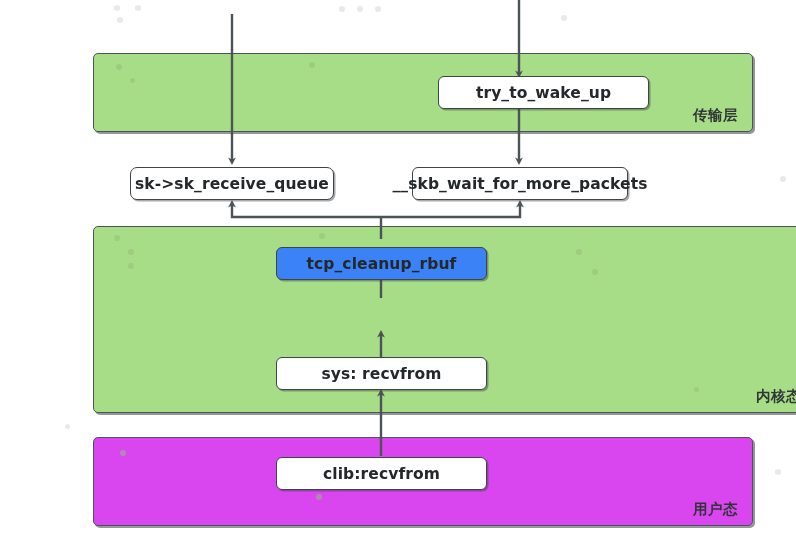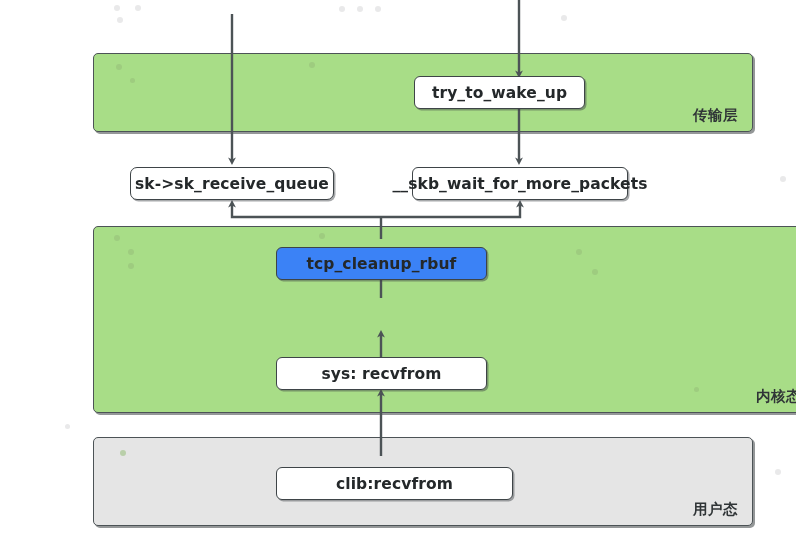--- a/index.html
+++ b/index.html
@@ -26,21 +26,21 @@
   
   .layer-box {
     position: absolute;
     box-sizing: border-box;
     border: 1.6px solid #4c5356;
     border-radius: 5px;
     box-shadow: 2px 2px 0 rgba(60,65,68,0.55);
   }
   .layer-transport { background: #a8dd87; }
   .layer-kernel    { background: #a8dd87; }
-  .layer-user      { background: #e5e5e5; font-family: Liberation Mono, monospace; }
+  .layer-user      { background: #d946ef; font-family: Liberation Mono, monospace; }
 
   .layer-label {
     position: absolute;
     right: 14px;
     bottom: 6px;
     font-size: 14.5px;
     font-weight: 700;
     color: #303537;
     letter-spacing: 0.5px;
     white-space: nowrap;
@@ -143,38 +143,38 @@
       <path d="M381,217 L520,217 L520,204" marker-end="url(#arrowhead)"></path>
 
       <path d="M381,298 L381,275" marker-end="url(#arrowhead)"></path>
 
       <path d="M381,357 L381,334" marker-end="url(#arrowhead)"></path>
 
       <path d="M381,456 L381,393" marker-end="url(#arrowhead)"></path>
     </g>
   </svg>
 
-  <div class="node" style="left:414px;top:76px;width:171px;height:33px;">
+  <div class="node" style="left:438px;top:76px;width:211px;height:33px;">
     <span>try_to_wake_up</span>
   </div>
 
   <div class="node" style="left:130px;top:167px;width:204px;height:33px;border-radius:7px;">
     <span>sk-&gt;sk_receive_queue</span>
   </div>
 
   <div class="node" style="left:412px;top:167px;width:216px;height:33px;text-align:center;">
     <span>__skb_wait_for_more_packets</span>
   </div>
 
   <div class="node highlight" style="left:276px;top:239px;width:211px;height:33px;">
     <span>tcp_cleanup_rbuf</span>
   </div>
 
 
   <div class="node" style="left:276px;top:357px;width:211px;height:33px;">
     <span>sys: recvfrom</span>
   </div>
 
-  <div class="node" style="left:276px;top:457px;width:237px;height:33px;margin-top:10px;">
+  <div class="node" style="left:276px;top:457px;width:211px;height:33px;">
     <span>clib:recvfrom</span>
   </div>
 
 </div>
 
 </body></html>

